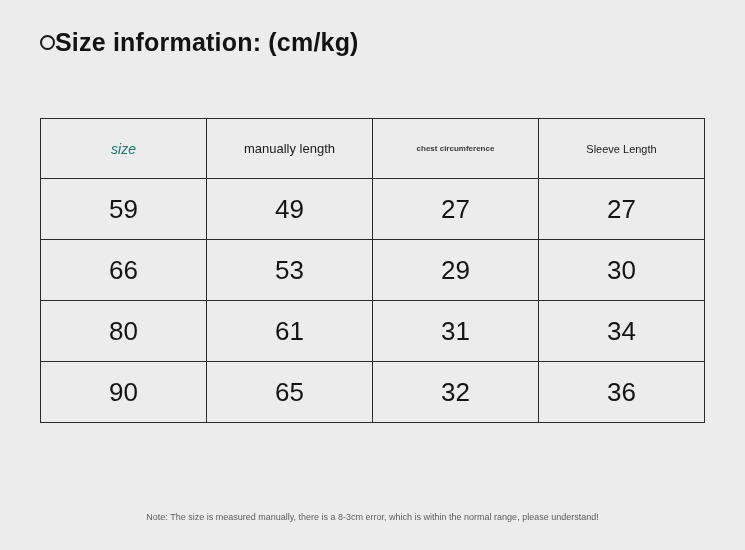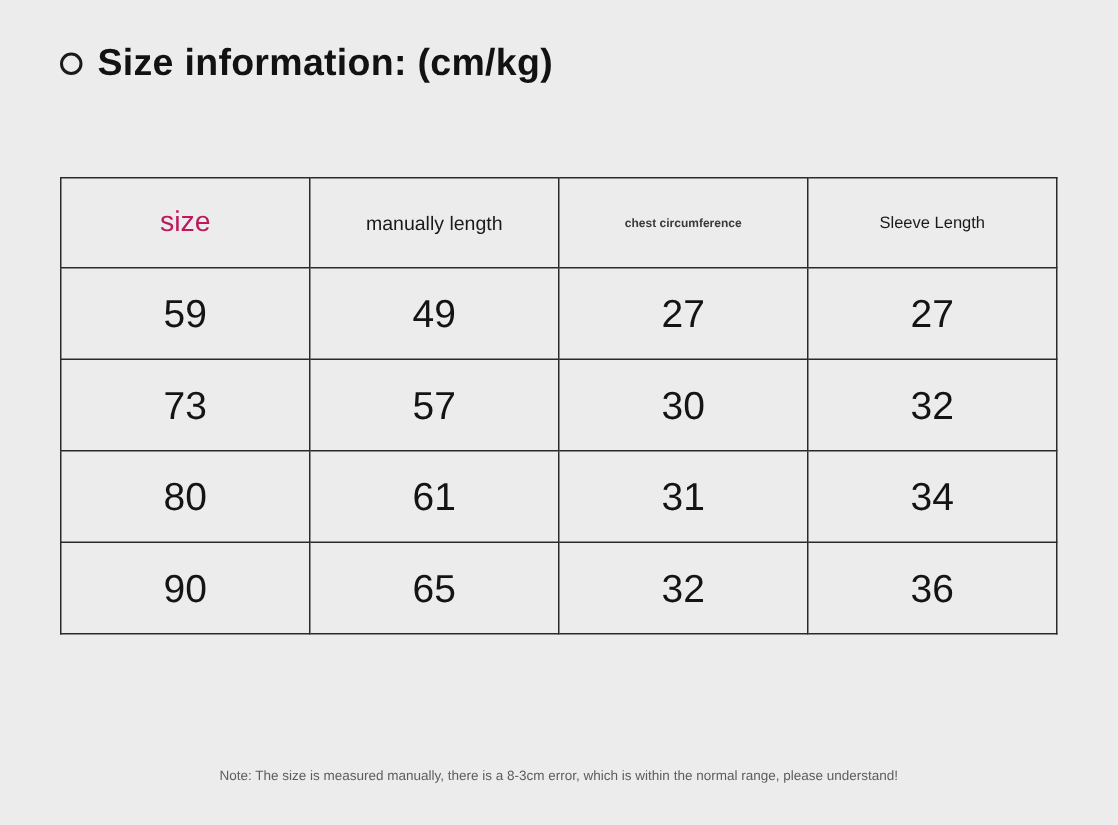--- a/index.html
+++ b/index.html
@@ -19,21 +19,20 @@
     width: 745px;
     height: 550px;
     box-sizing: border-box;
   }
   .title-row {
     position: absolute;
     left: 40px;
     top: 30px;
     display: flex;
     align-items: center;
-    gap: 10px;
   }
   .circle-icon {
     display: inline-block;
     width: 15px;
     height: 15px;
     border: 2.5px solid #1a1a1a;
     border-radius: 50%;
     box-sizing: border-box;
   }
   .title-text {
@@ -59,22 +58,23 @@
     background: #ececec;
   }
   .size-table tr.header-row td {
     height: 57px;
   }
   .size-table tr.data-row td {
     height: 58px;
     margin-top: 20px;
   }
   .hdr-size {
-    font-size: 19px;
-    color: #be185d;
+    font-size: 14px;
+    color: #0f766e;
+    font-style: italic;
   }
   .hdr-len {
     font-size: 13px;
     color: #1a1a1a;
   }
   .hdr-chest {
     font-size: 8px;
     color: #3a3a3a;
     font-weight: bold;
   }
@@ -115,24 +115,24 @@
         <td class="hdr-chest">chest circumference</td>
         <td class="hdr-sleeve">Sleeve Length</td>
       </tr>
       <tr class="data-row">
         <td class="cell-val">59</td>
         <td class="cell-val">49</td>
         <td class="cell-val">27</td>
         <td class="cell-val">27</td>
       </tr>
       <tr class="data-row">
-        <td class="cell-val">73</td>
-        <td class="cell-val">57</td>
+        <td class="cell-val">66</td>
+        <td class="cell-val">53</td>
+        <td class="cell-val">29</td>
         <td class="cell-val">30</td>
-        <td class="cell-val">32</td>
       </tr>
       <tr class="data-row">
         <td class="cell-val">80</td>
         <td class="cell-val">61</td>
         <td class="cell-val">31</td>
         <td class="cell-val">34</td>
       </tr>
       <tr class="data-row">
         <td class="cell-val">90</td>
         <td class="cell-val">65</td>

